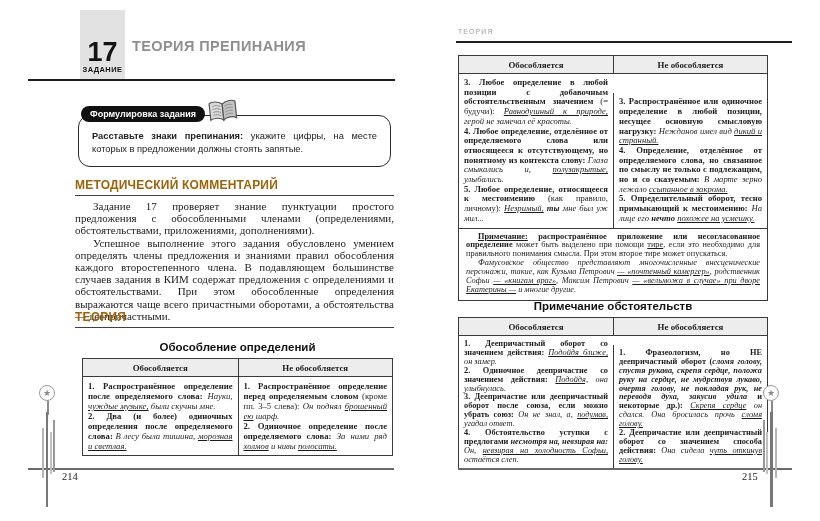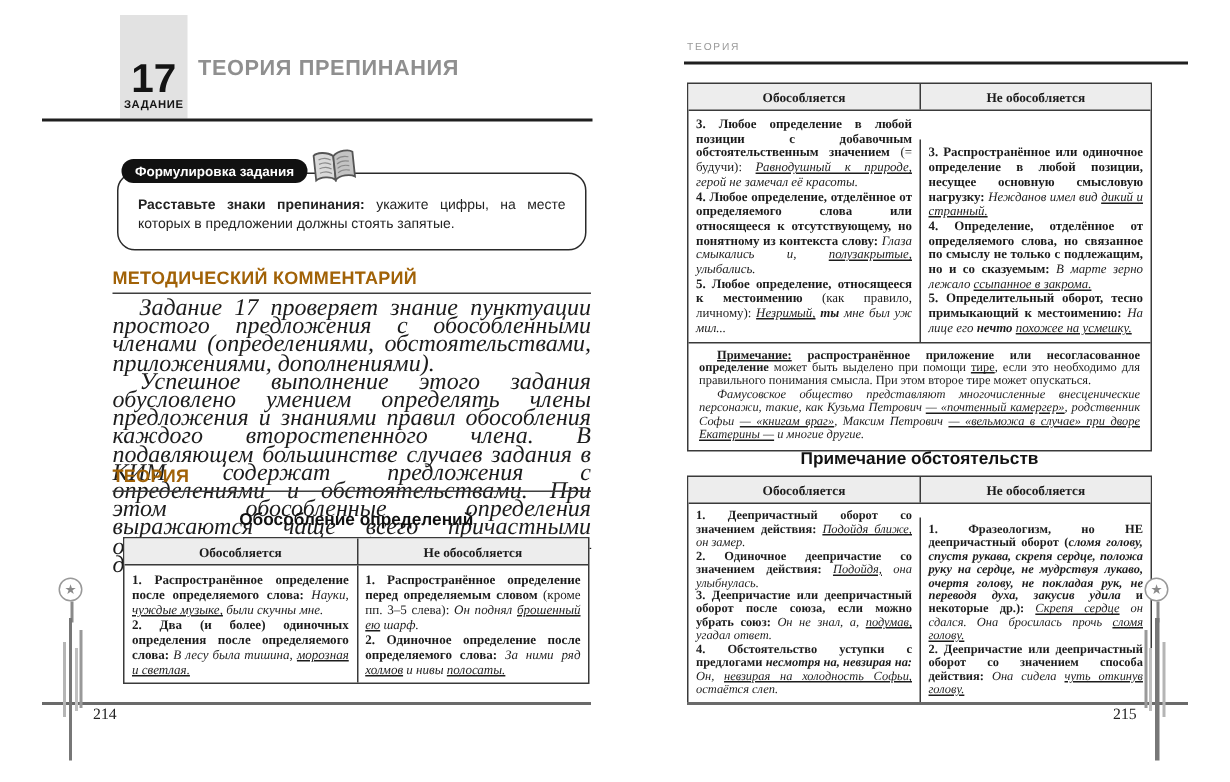--- a/index.html
+++ b/index.html
@@ -29,22 +29,22 @@
     font-size:9.3px;line-height:12.5px;text-align:justify;color:#222;}
   .form-pill{left:81px;top:106px;background:var(--pill-bg);color:#fff;
     font-family:"Liberation Sans",sans-serif;font-weight:bold;font-size:9px;
     padding:2.5px 9px 3px 9px;border-radius:9px;}
   .book-icon{left:206px;top:97px;}
   
   .sec-head{font-family:"Liberation Sans",sans-serif;font-weight:bold;font-size:12px;
     letter-spacing:.2px;color:#a16207;}
   .sec-rule{background:#3f3f3f;height:1.2px;}
   .paras{left:75px;top:200px;width:319px;}
-  .paras p{font-size:16px;line-height:12.2px;text-align:justify;text-indent:18px;
-    margin:0;font-style:italic;}
+  .paras p{font-size:11px;line-height:12.2px;text-align:justify;text-indent:18px;
+    margin:0;}
   
   .tbl-title{font-family:"Liberation Sans",sans-serif;font-weight:bold;font-size:11.5px;
     text-align:center;color:#111;}
   .tbl{border:1.2px solid #3a3a3a;background:#fff;}
   .tbl-head{display:flex;background:var(--table-header-bg);border-bottom:1.2px solid #3a3a3a;}
   .th{width:50%;text-align:center;font-weight:bold;font-size:8.9px;padding:4px 0 3px;}
   .th + .th{border-left:1.2px solid #3a3a3a;}
   .tbl-body{display:flex;align-items:flex-end;}
   .td{width:50%;padding:4px 5px;text-align:justify;}
   .td + .td{border-left:1.2px solid #3a3a3a;}

